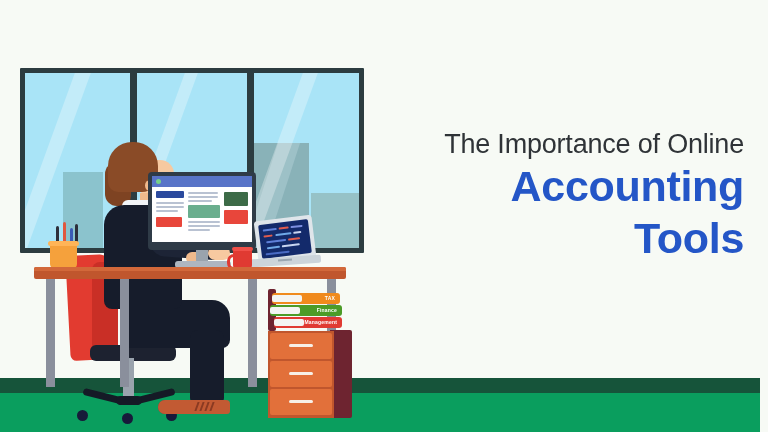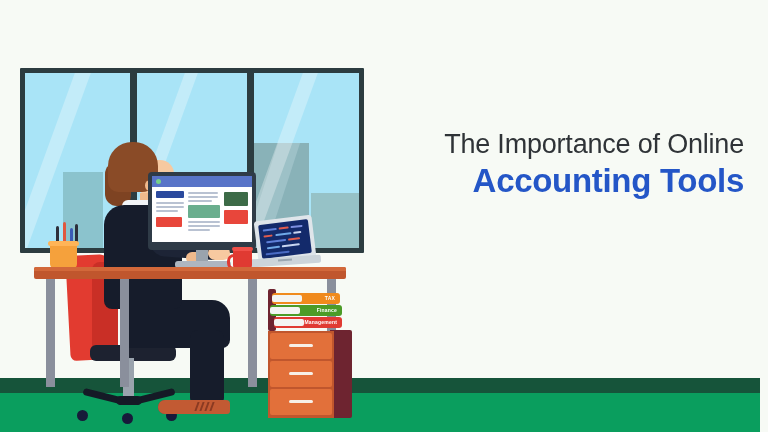--- a/index.html
+++ b/index.html
@@ -113,21 +113,21 @@
   .thigh{position:absolute;left:120px;top:300px;width:110px;height:48px;background:#161c2b;border-radius:10px 18px 8px 8px;}
   .shin{position:absolute;left:190px;top:330px;width:34px;height:76px;background:#161c2b;border-radius:8px;}
   .shoe{position:absolute;left:158px;top:400px;width:72px;height:14px;background:#c25a33;border-radius:7px 4px 3px 7px;}
   .shoe-dark{position:absolute;left:158px;top:400px;width:30px;height:14px;background:#7b3250;border-radius:7px 0 0 7px;}
   .shoe-lines{position:absolute;left:196px;top:402px;width:22px;height:9px;}
   .shoe-lines i{position:absolute;width:2px;height:9px;background:#8a3a22;transform:skewX(-20deg);}
 
   
   .headline{position:absolute;left:392px;top:128px;width:352px;text-align:right;}
   .hl-1{font-size:27px;color:#2f3337;letter-spacing:-.2px;line-height:1.22;font-weight:400;}
-  .hl-2{font-size:33px;color:#2456c7;font-weight:700;letter-spacing:-.3px;line-height:1.2;}
+  .hl-2{font-size:43px;color:#2456c7;font-weight:700;letter-spacing:-.3px;line-height:1.2;}
   .hl-3{font-size:27px;color:#2f3337;letter-spacing:-.2px;line-height:1.25;font-weight:400;}
 </style>
 </head>
 <body>
 
 <div class="stage">
 
   <div class="wall"></div>
   <div class="baseboard"></div>
   <div class="floor"></div>

